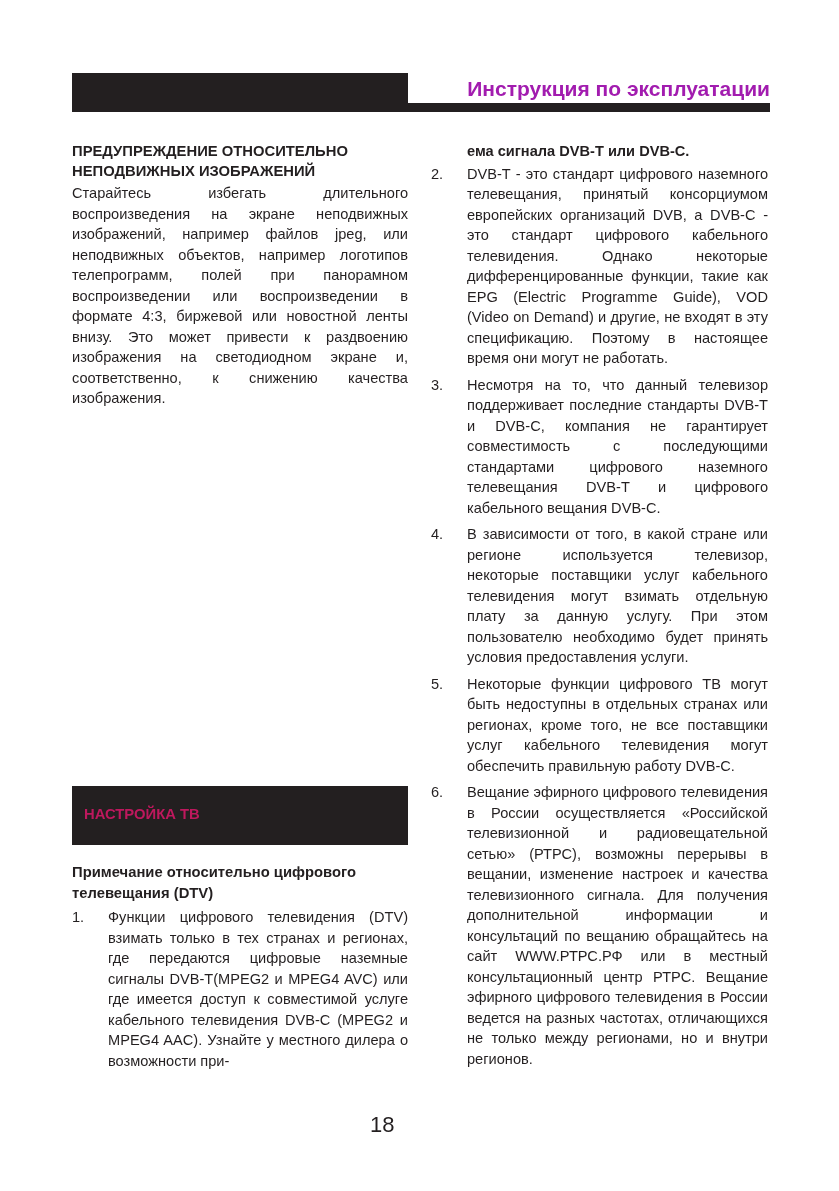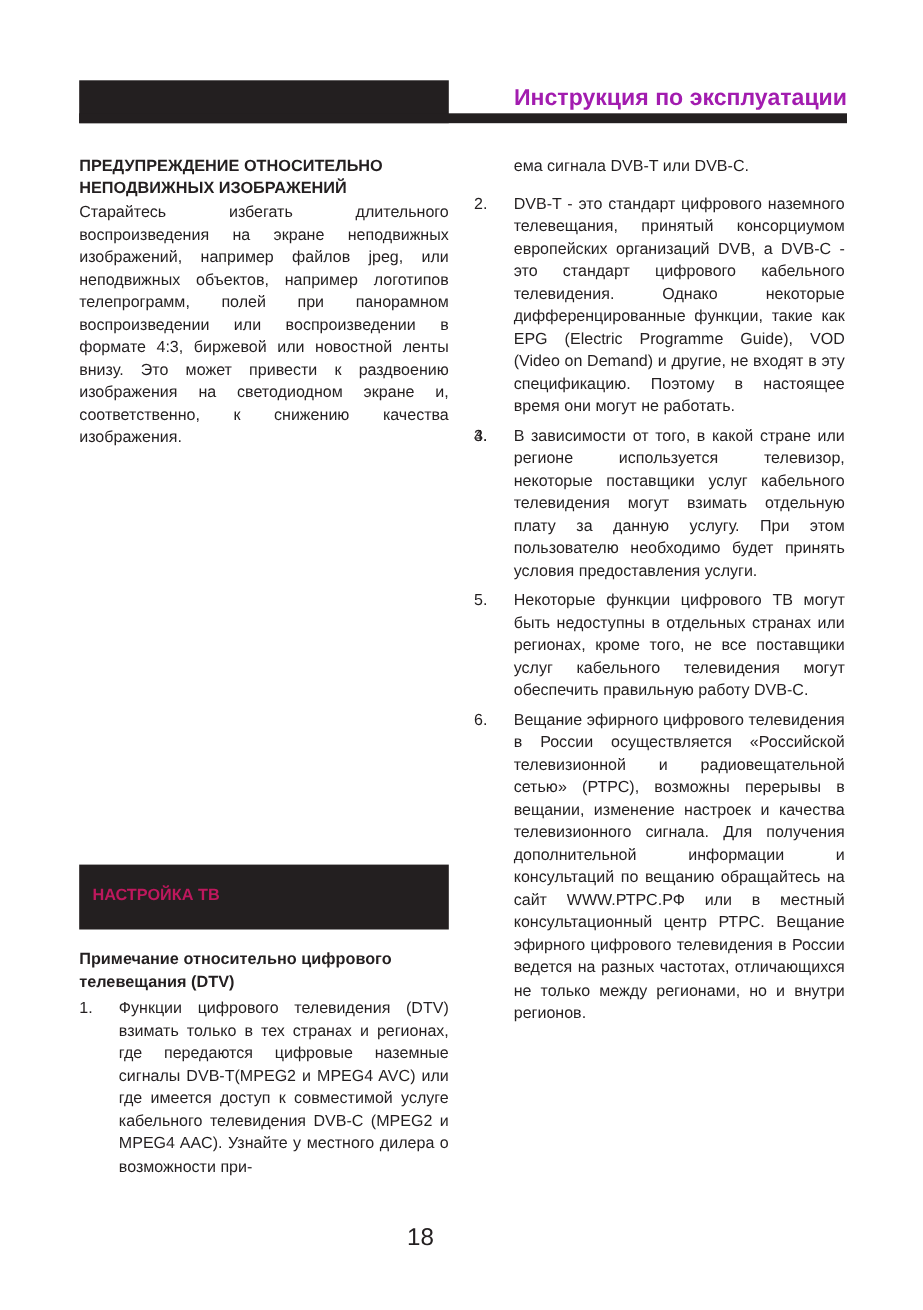--- a/index.html
+++ b/index.html
@@ -13,21 +13,21 @@
                font-weight: bold; font-size: 21px; text-align: right; line-height: 30px; color: #a21caf; }
   .h-warn { position: absolute; left: 72px; top: 141px; width: 336px; font-weight: bold; font-size: 14.8px; line-height: 20px; }
   .p-warn { position: absolute; left: 72px; top: 183px; width: 336px; font-size: 14.6px; line-height: 20.5px; text-align: justify; }
   .sec-bar { position: absolute; left: 72px; top: 786px; width: 336px; height: 59px; background: #231f20; }
   .sec-title { position: absolute; left: 84px; top: 804px; color: #be185d; font-weight: bold; font-size: 14.8px; line-height: 20px; }
   .h-dtv { position: absolute; left: 72px; top: 862px; width: 336px; font-weight: bold; font-size: 14.8px; line-height: 20.5px; }
   .item { position: relative; padding-left: 36px; text-align: justify; }
   .item .num { position: absolute; left: 0; top: 0; width: 30px; }
   .list-left { position: absolute; left: 72px; top: 907px; width: 336px; font-size: 14.6px; line-height: 20.5px; }
   .list-right { position: absolute; left: 431px; top: 141px; width: 337px; font-size: 14.6px; line-height: 20.5px; }
-  .cont { padding-left: 36px; text-align: justify; margin-bottom: 14px; }
+  .cont { padding-left: 36px; text-align: justify; margin-bottom: 2px; font-weight: bold; }
   .list-right .item { margin-bottom: 6px; }
   .page-num { position: absolute; left: 370px; top: 1112px; width: 100px; text-align: left;
               font-weight: normal; font-size: 22px; }
 </style>
 </head>
 <body>
 
 <div class="hdr-left"></div>
 <div class="hdr-bar"></div>
 <div class="hdr-brand">JVC TV</div>
@@ -49,20 +49,21 @@
 </div>
 
 <div class="list-right">
   <div class="cont">ема сигнала DVB-T или DVB-C.</div>
   <div class="item">
     <span class="num">2.</span>
     <span>DVB-T - это стандарт цифрового наземного телевещания, принятый консорциумом европейских организаций DVB, а DVB-C - это стандарт цифрового кабельного телевидения. Однако некоторые дифференцированные функции, такие как EPG (Electric Programme Guide), VOD (Video on Demand) и другие, не входят в эту спецификацию. Поэтому в настоящее время они могут не работать.</span>
   </div>
   <div class="item">
     <span class="num">3.</span>
+    <span>Несмотря на то, что данный телевизор поддерживает последние стандарты DVB-T и DVB-C, компания не гарантирует совместимость с последующими стандартами цифрового наземного телевещания DVB-T и цифрового кабельного вещания DVB-C.</span>
   </div>
   <div class="item">
     <span class="num">4.</span>
     <span>В зависимости от того, в какой стране или регионе используется телевизор, некоторые поставщики услуг кабельного телевидения могут взимать отдельную плату за данную услугу. При этом пользователю необходимо будет принять условия предоставления услуги.</span>
   </div>
   <div class="item">
     <span class="num">5.</span>
     <span>Некоторые функции цифрового ТВ могут быть недоступны в отдельных странах или регионах, кроме того, не все поставщики услуг кабельного телевидения могут обеспечить правильную работу DVB-C.</span>
   </div>
   <div class="item">

